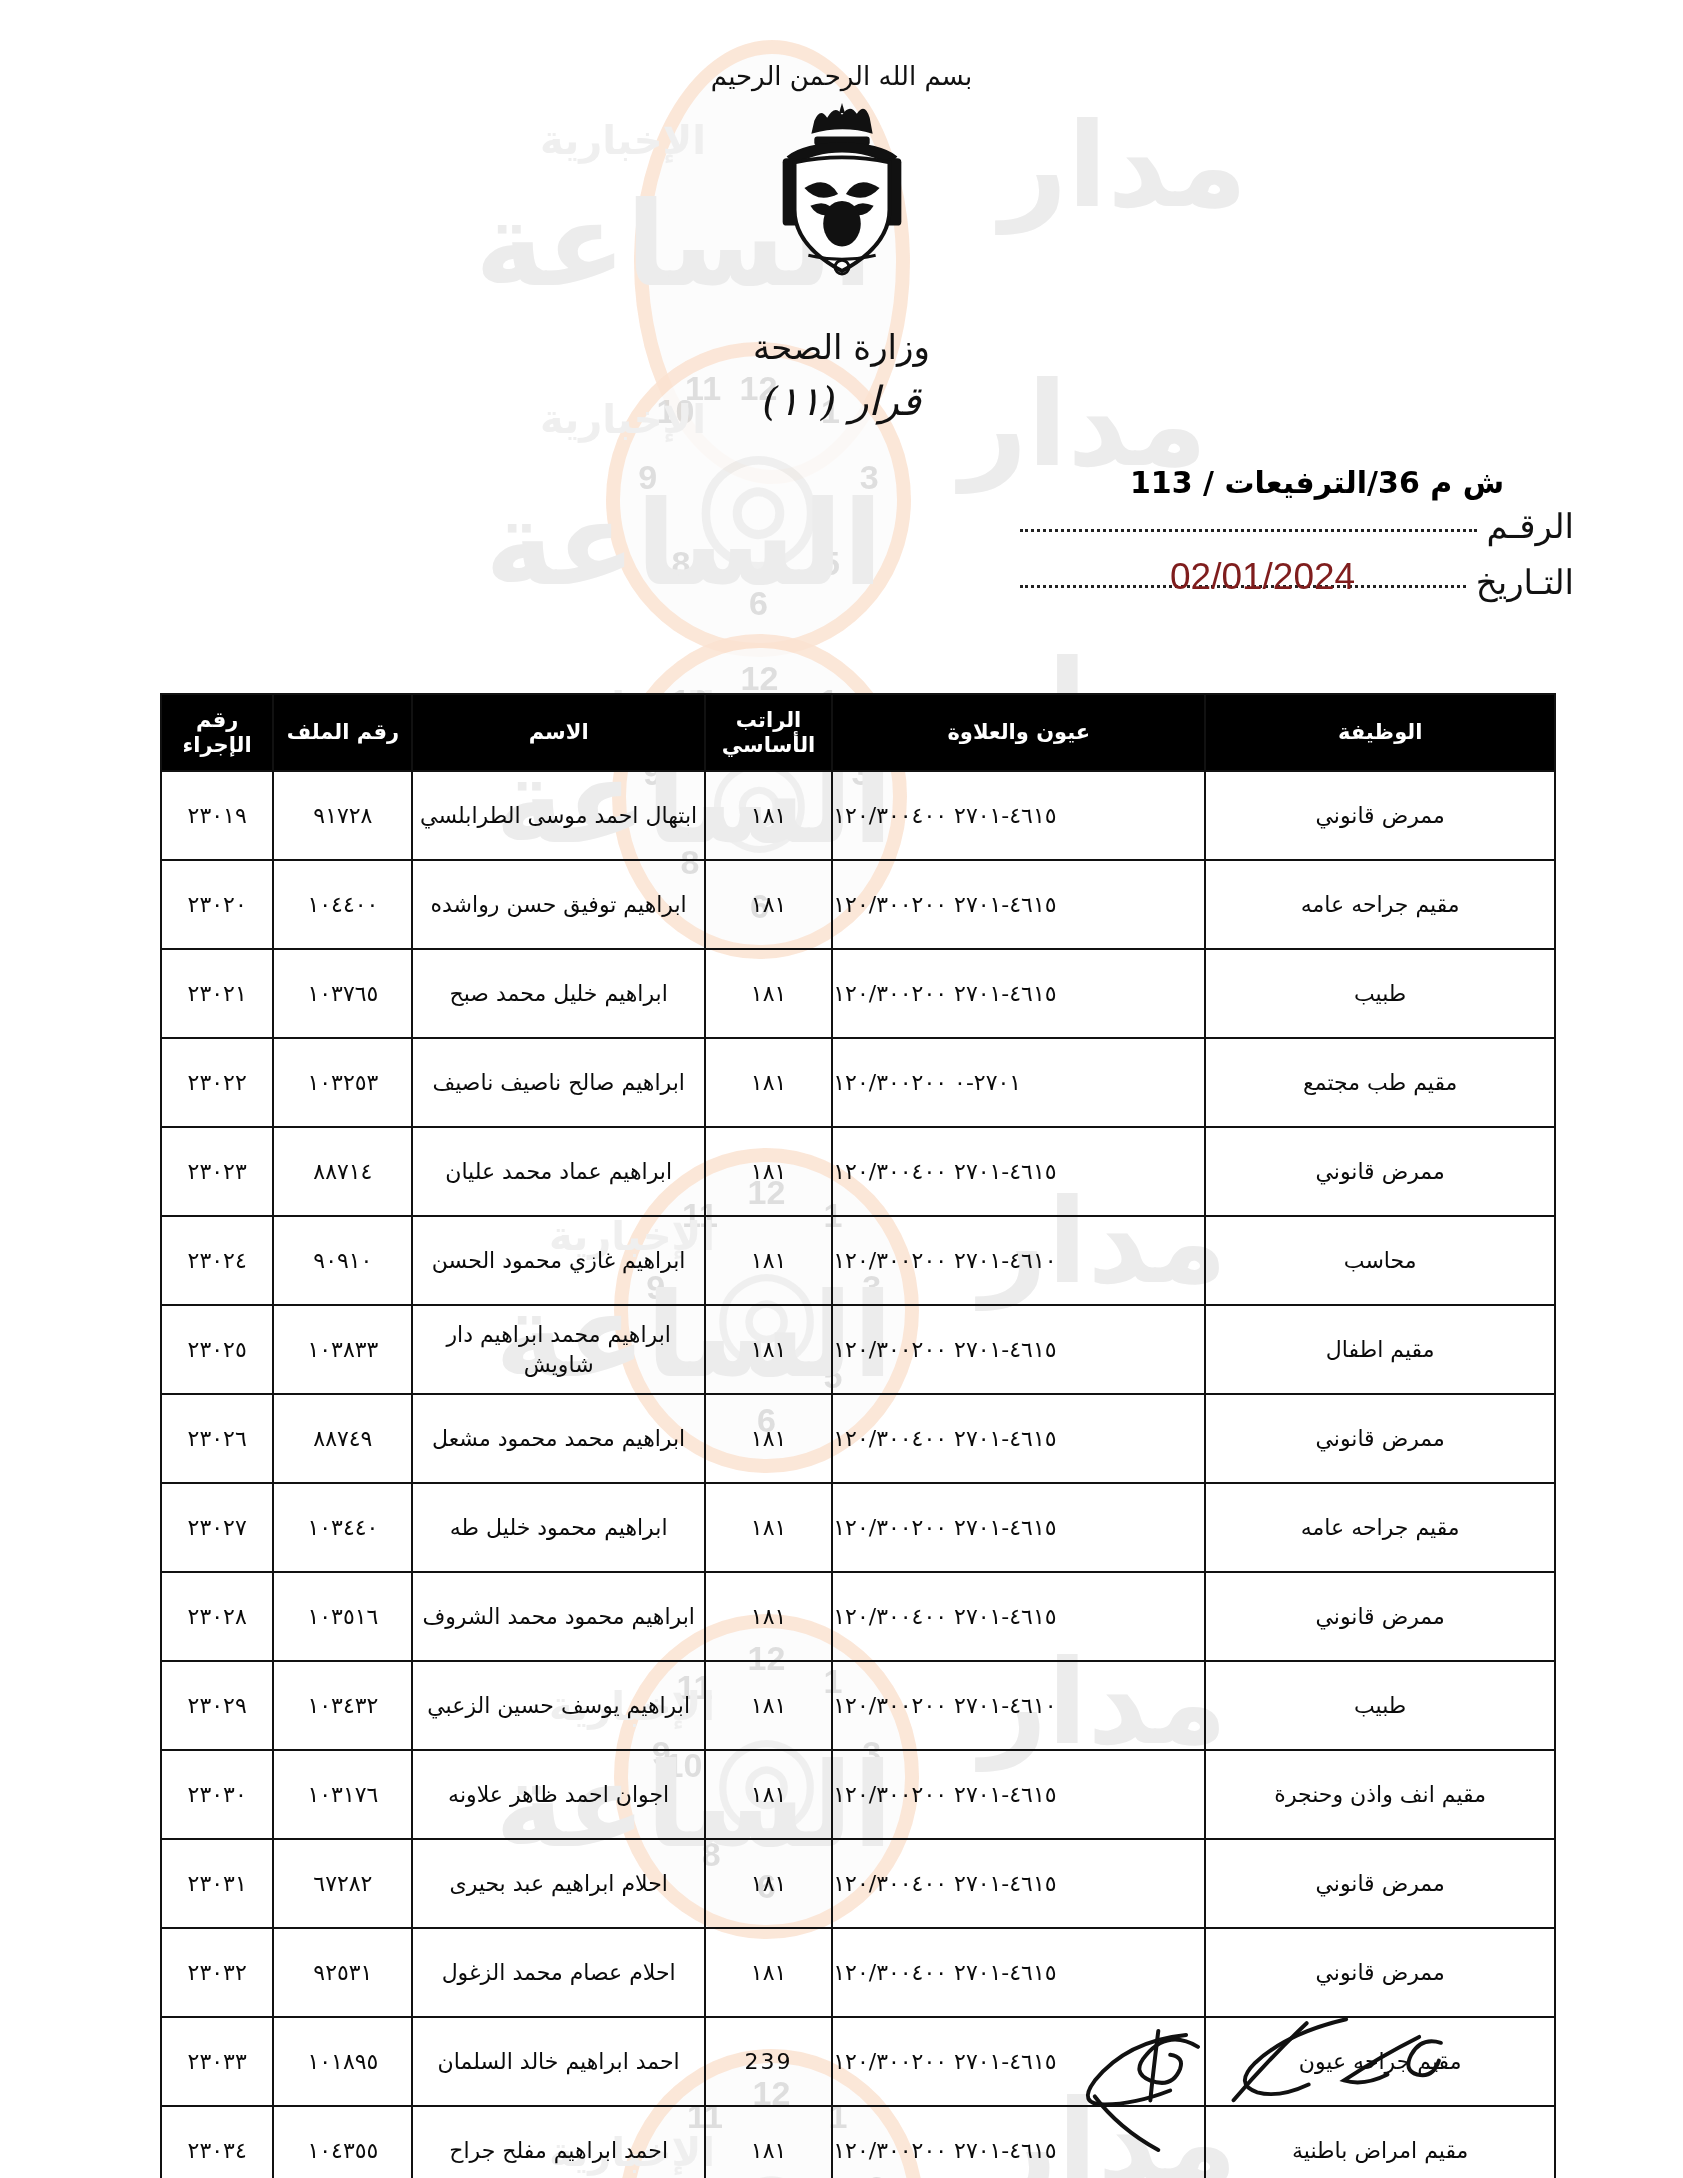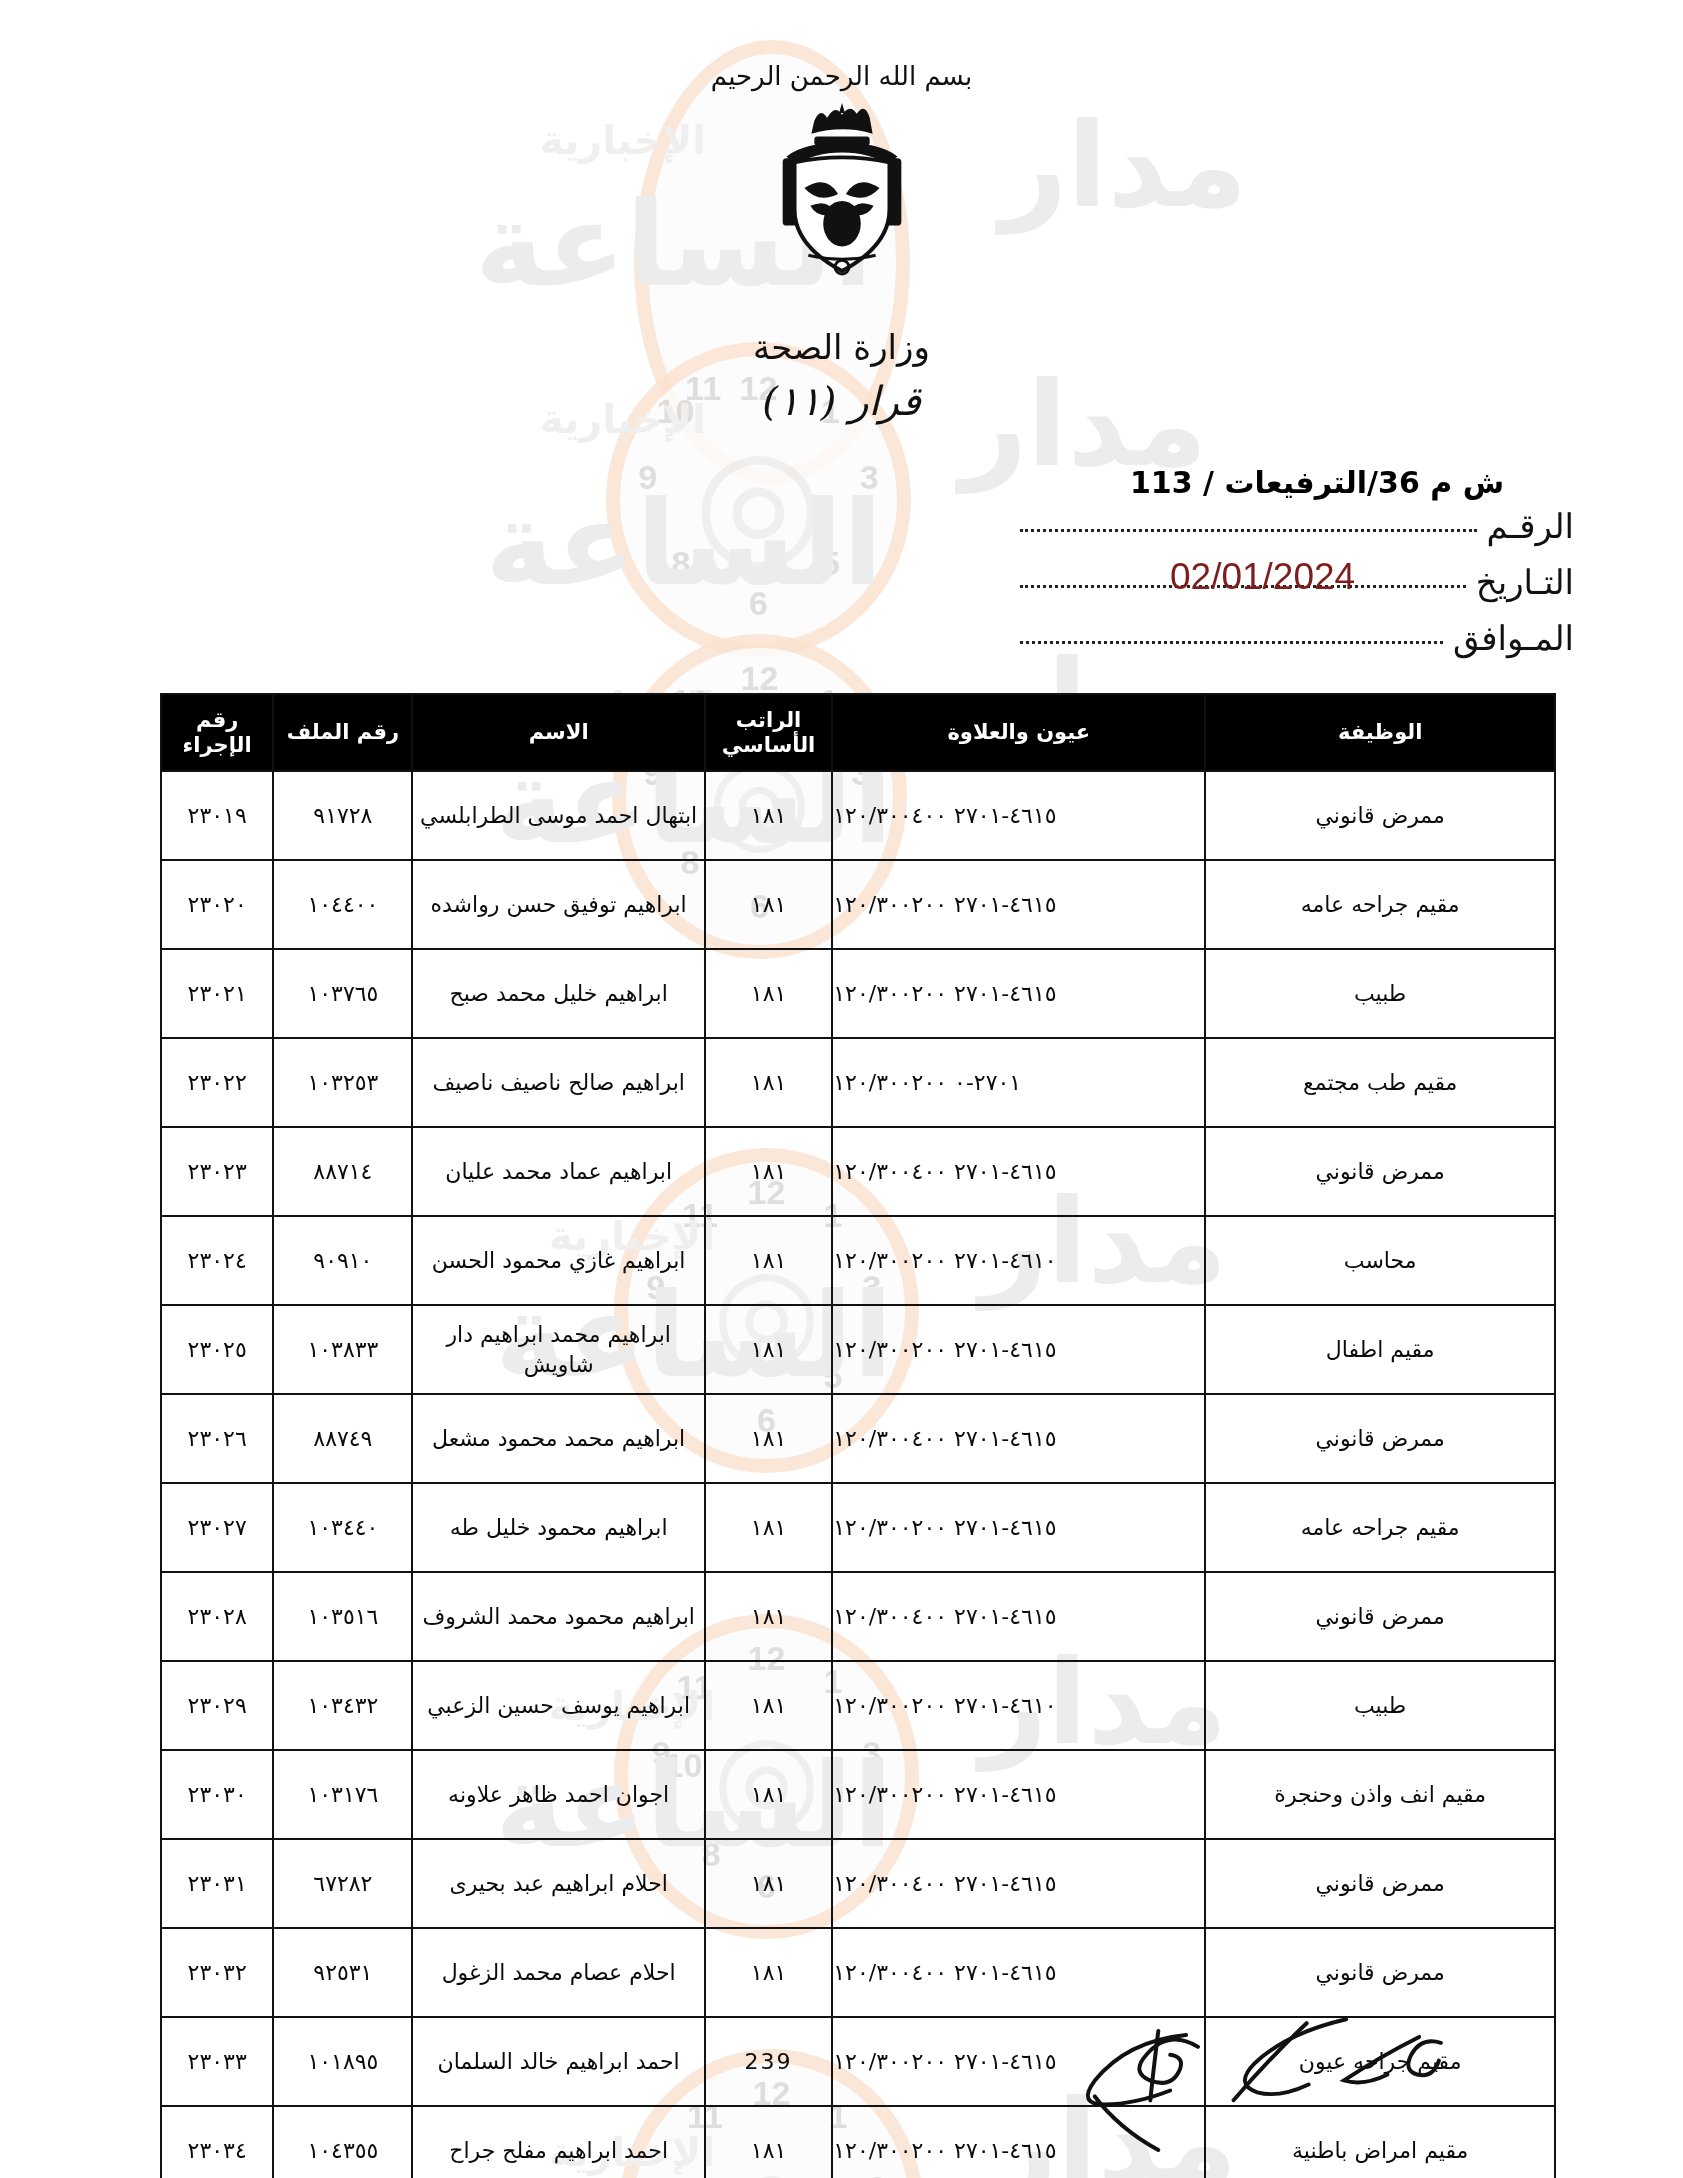--- a/index.html
+++ b/index.html
@@ -330,24 +330,20 @@
         <span class="meta-dots"></span>
       </div>
 
       <div class="meta-row">
         <span class="meta-label">التـاريخ</span>
         <span class="meta-dots"></span>
       </div>
 
       <div class="meta-value meta-date-val">02/01/2024</div>
 
-      <div class="meta-row">
-        <span class="meta-label">المـوافق</span>
-        <span class="meta-dots"></span>
-      </div>
     </div>
 
     <table class="sheet">
       <thead>
         <tr>
           <th class="c-job">الوظيفة</th>
           <th class="c-cat">عيون والعلاوة</th>
           <th class="c-grade">الراتب الأساسي</th>
           <th class="c-name">الاسم</th>
           <th class="c-file">رقم الملف</th>

